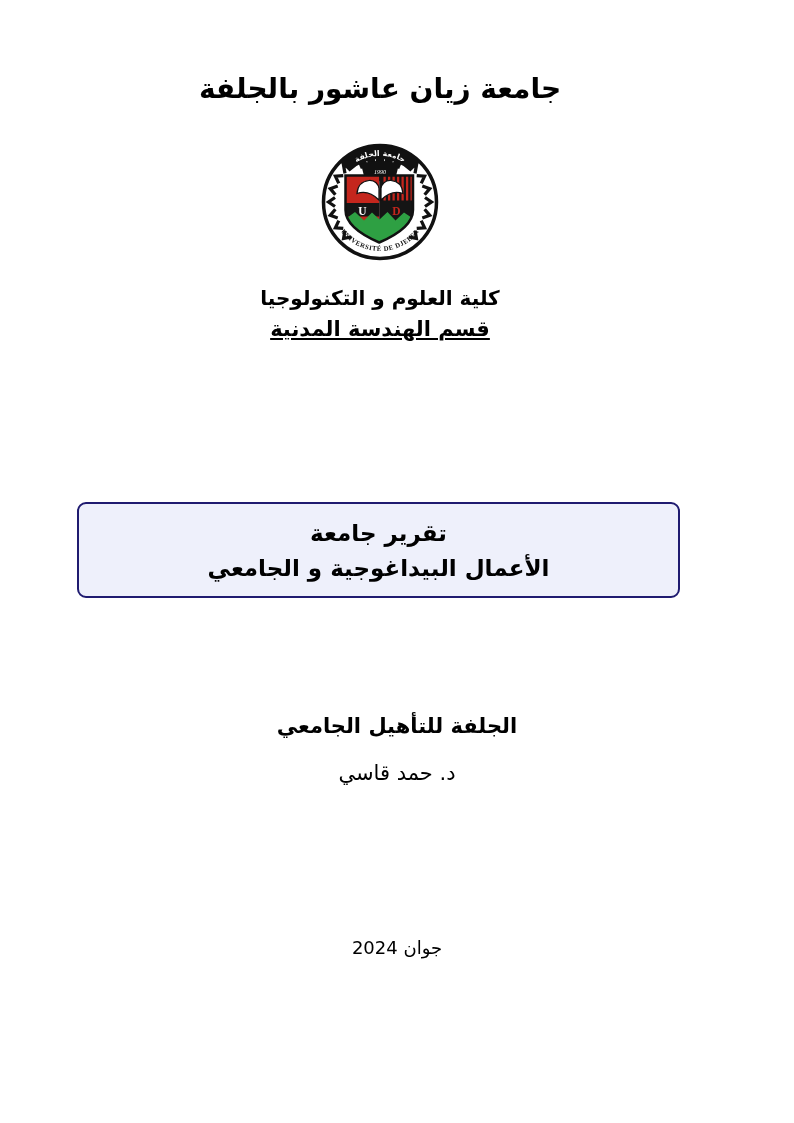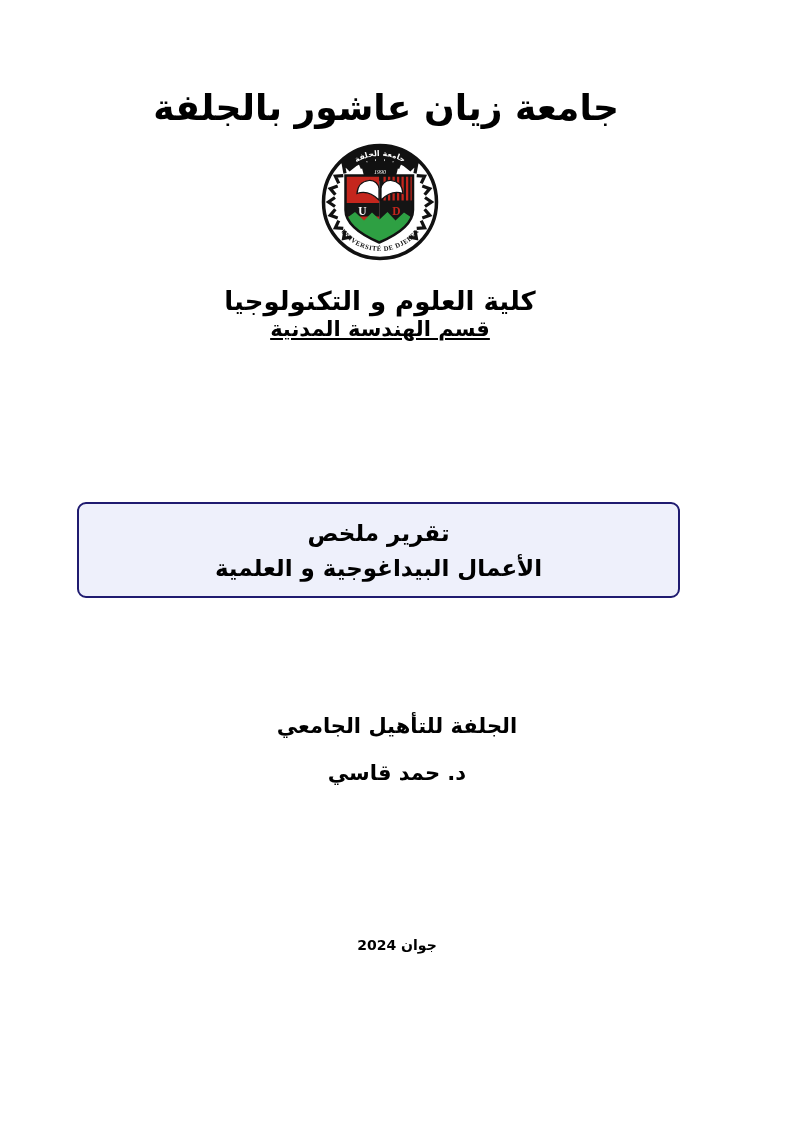--- a/index.html
+++ b/index.html
@@ -11,38 +11,38 @@
     font-family:"DejaVu Sans",sans-serif;
     color:#000;
     overflow:hidden;
   }
   .centered-760{
     position:absolute;left:0;width:760px;text-align:center;direction:rtl;
   }
   .centered-794{
     position:absolute;left:0;width:794px;text-align:center;direction:rtl;
   }
-  .university-title{top:84px;font-size:36px;font-weight:700;line-height:1.35;margin-left:6px;}
+  .university-title{top:70px;font-size:28px;font-weight:700;line-height:1.35;}
   .logo-wrap{position:absolute;top:142px;left:320px;width:120px;height:120px;}
-  .faculty-line{top:286px;font-size:26px;font-weight:700;}
+  .faculty-line{top:286px;font-size:20px;font-weight:700;}
   .department-line{top:317px;font-size:21px;font-weight:700;text-decoration:underline;}
   .title-box{
     position:absolute;left:77px;top:502px;width:603px;height:96px;
     box-sizing:border-box;
     background:#eef0fb;
     border:2px solid #1f1b70;
     border-radius:9px;
     display:flex;flex-direction:column;justify-content:center;align-items:center;
     gap:9px;direction:rtl;
   }
   .box-line-1{font-size:23px;font-weight:700;}
   .box-line-2{font-size:23px;font-weight:700;}
   .candidate-line{top:714px;font-size:21px;font-weight:700;}
-  .author-line{top:761px;font-size:21px;font-weight:700;}
-  .date-line{top:937px;font-size:14px;font-weight:700;}
+  .author-line{top:761px;font-size:21px;font-weight:400;}
+  .date-line{top:937px;font-size:18px;font-weight:400;}
   .seal-latin{font-family:"Liberation Serif",serif;}
 </style>
 </head>
 <body>
 
 <div class="page">
 
   <div class="centered-760 university-title">جامعة زيان عاشور بالجلفة</div>
 
   <div class="logo-wrap">
@@ -121,22 +121,22 @@
         <textPath href="#bottomArc" startOffset="50%" text-anchor="middle">UNIVERSITÉ DE DJELFA</textPath>
       </text>
     </svg>
   </div>
 
   <div class="centered-760 faculty-line">كلية العلوم و التكنولوجيا</div>
 
   <div class="centered-760 department-line">قسم الهندسة المدنية</div>
 
   <div class="title-box">
-    <div class="box-line-1">تقرير ملخص</div>
-    <div class="box-line-2">الأعمال البيداغوجية و العلمية</div>
+    <div class="box-line-1">تقرير جامعة</div>
+    <div class="box-line-2">الأعمال البيداغوجية و الجامعي</div>
   </div>
 
   <div class="centered-794 candidate-line">الجلفة للتأهيل الجامعي</div>
 
   <div class="centered-794 author-line">د. حمد قاسي</div>
 
   <div class="centered-794 date-line">جوان 2024</div>
 
 </div>
 

